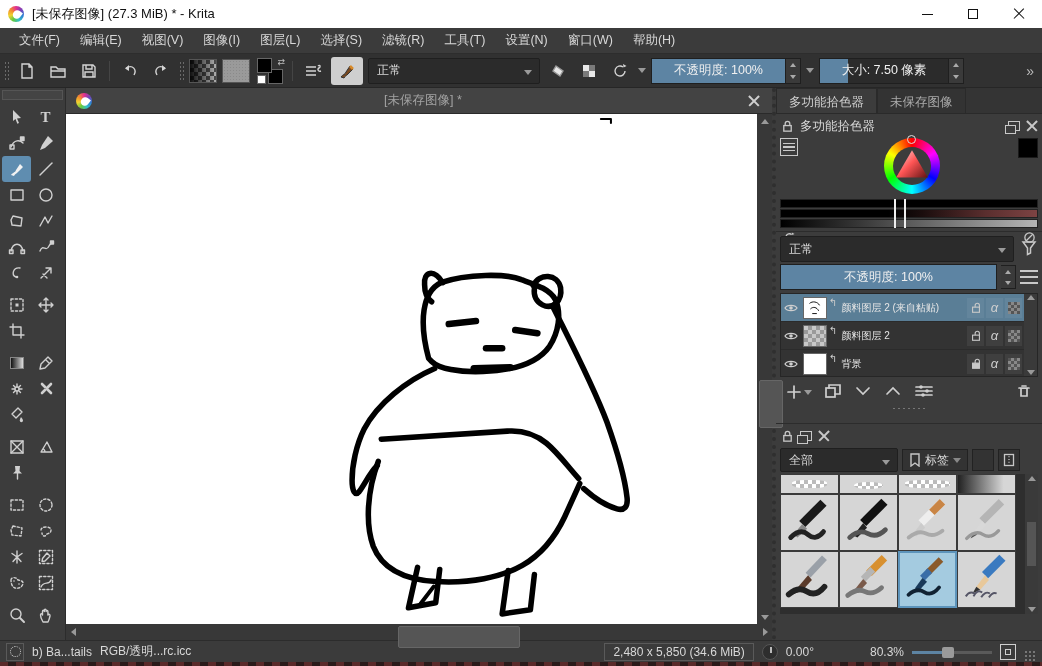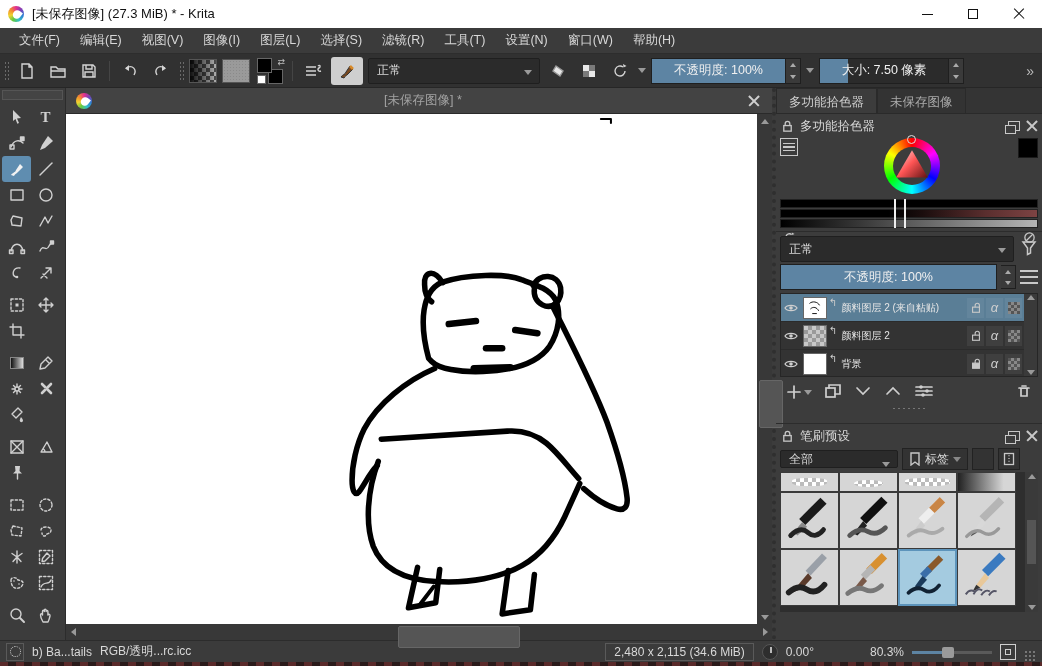--- a/index.html
+++ b/index.html
@@ -150,21 +150,21 @@
   .alpha { font-size:13px; color:#cfcfcf; font-style:italic; }
   .mini-check { width:12px; height:12px; background:repeating-conic-gradient(#888 0 25%, #555 0 50%); background-size:6px 6px; }
   .mini-lock svg { stroke:#c8c8c8; fill:none; stroke-width:1.3; }
   .llist-scroll { width:13px; background:#3a3a3a; display:flex; flex-direction:column; align-items:center; justify-content:space-between; padding:1px 0; }
   .lay-toolbar { height:28px; display:flex; align-items:center; gap:12px; padding:2px 6px 0 6px; }
   .lay-toolbar svg { stroke:#cfcfcf; fill:none; stroke-width:1.7; stroke-linecap:round; }
   .lay-toolbar .trash { margin-left:auto; }
 
   
   .br-controls { display:flex; gap:4px; align-items:center; margin:2px 0; }
-  .br-filter { width:118px; height:18px;align-items:center; }
+  .br-filter { width:118px; height:24px;align-items:center; }
   .tagbtn { height:22px; background:#333; border:1px solid #222; display:flex; align-items:center; gap:4px; padding:0 6px; }
   .tagbtn svg { stroke:#c8c8c8; fill:none; stroke-width:1.4; }
   .iconbtn { width:22px; height:22px; background:#333; border:1px solid #222; display:flex; align-items:center; justify-content:center; }
   .brush-grid-wrap { display:flex; height:140px; }
   .brush-grid { flex:1; display:flex; flex-wrap:wrap; align-content:flex-start; background:#2e2e2e; }
   .btile { width:59px; height:57px; background:#d6d6d6; border:1px solid #3a3a3a; position:relative; overflow:hidden; }
   .btile.short { height:20px; }
   .btile.selected { background:#a4cbe0; border:2px solid #5d94bb; }
   .btile .chk { position:absolute; inset:30% 20% 30% 20%; background:repeating-conic-gradient(#bbb 0 25%, #fff 0 50%); background-size:8px 8px; border-radius:40%; }
   .btile .dkgrad { position:absolute; inset:0; background:linear-gradient(90deg,#222,#d6d6d6 80%); }
@@ -787,21 +787,20 @@
     </div>
 
     <div class="docker" style="flex:1; border-bottom:none;">
       <div class="docker-header">
         <span class="hicon">
             <svg width="13" height="13" viewBox="0 0 14 14">
               <rect x="3" y="6" width="8" height="6"></rect>
               <path d="M4.5,6 V4 a2.5,2.5 0 0 1 5,0 V6"></path>
             </svg>
           </span>
-        <span class="docker-title">笔刷预设</span>
         <span class="hicon float-icon"></span>
         <span class="hicon x-icon"></span>
       </div>
       <div class="br-controls">
         <span class="combo br-filter">
             <span>全部</span>
             <i class="tri-d"></i>
           </span>
         <span class="tagbtn">
             <svg width="12" height="14" viewBox="0 0 12 14">
@@ -908,21 +907,21 @@
     </div>
   </div>
 </div>
 
 <footer class="statusbar">
   <span class="sel-display-btn">
       <i class="dashed-circle"></i>
     </span>
   <span>b) Ba...tails</span>
   <span>RGB/透明...rc.icc</span>
-  <span class="size-box">2,480 x 2,115 (34.6 MiB)</span>
+  <span class="size-box">2,480 x 5,850 (34.6 MiB)</span>
   <span class="dial"></span>
   <span>0.00°</span>
   <span style="width:40px;"></span>
   <span>80.3%</span>
   <span class="zslider">
       <i class="ztrack"></i>
       <i class="zfill"></i>
       <i class="zthumb"></i>
     </span>
   <span class="fit-btn">

